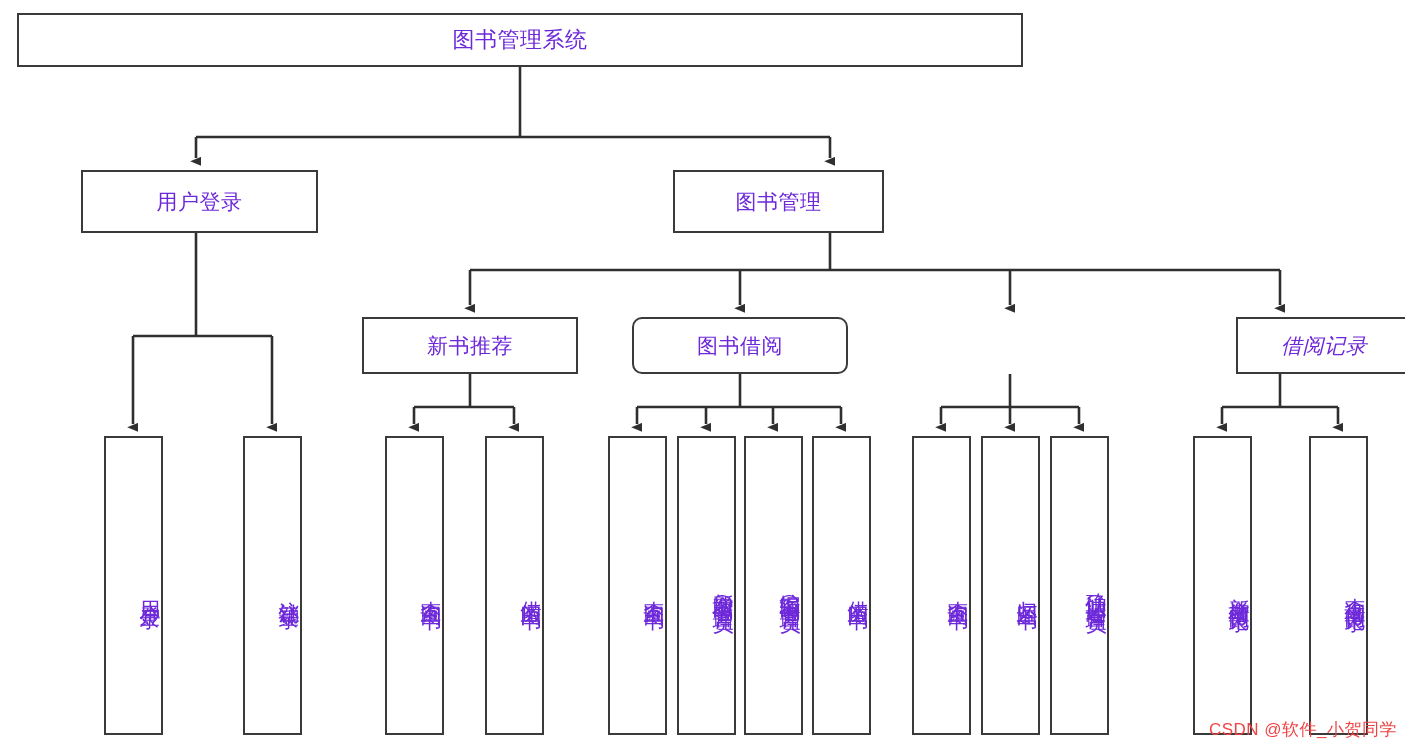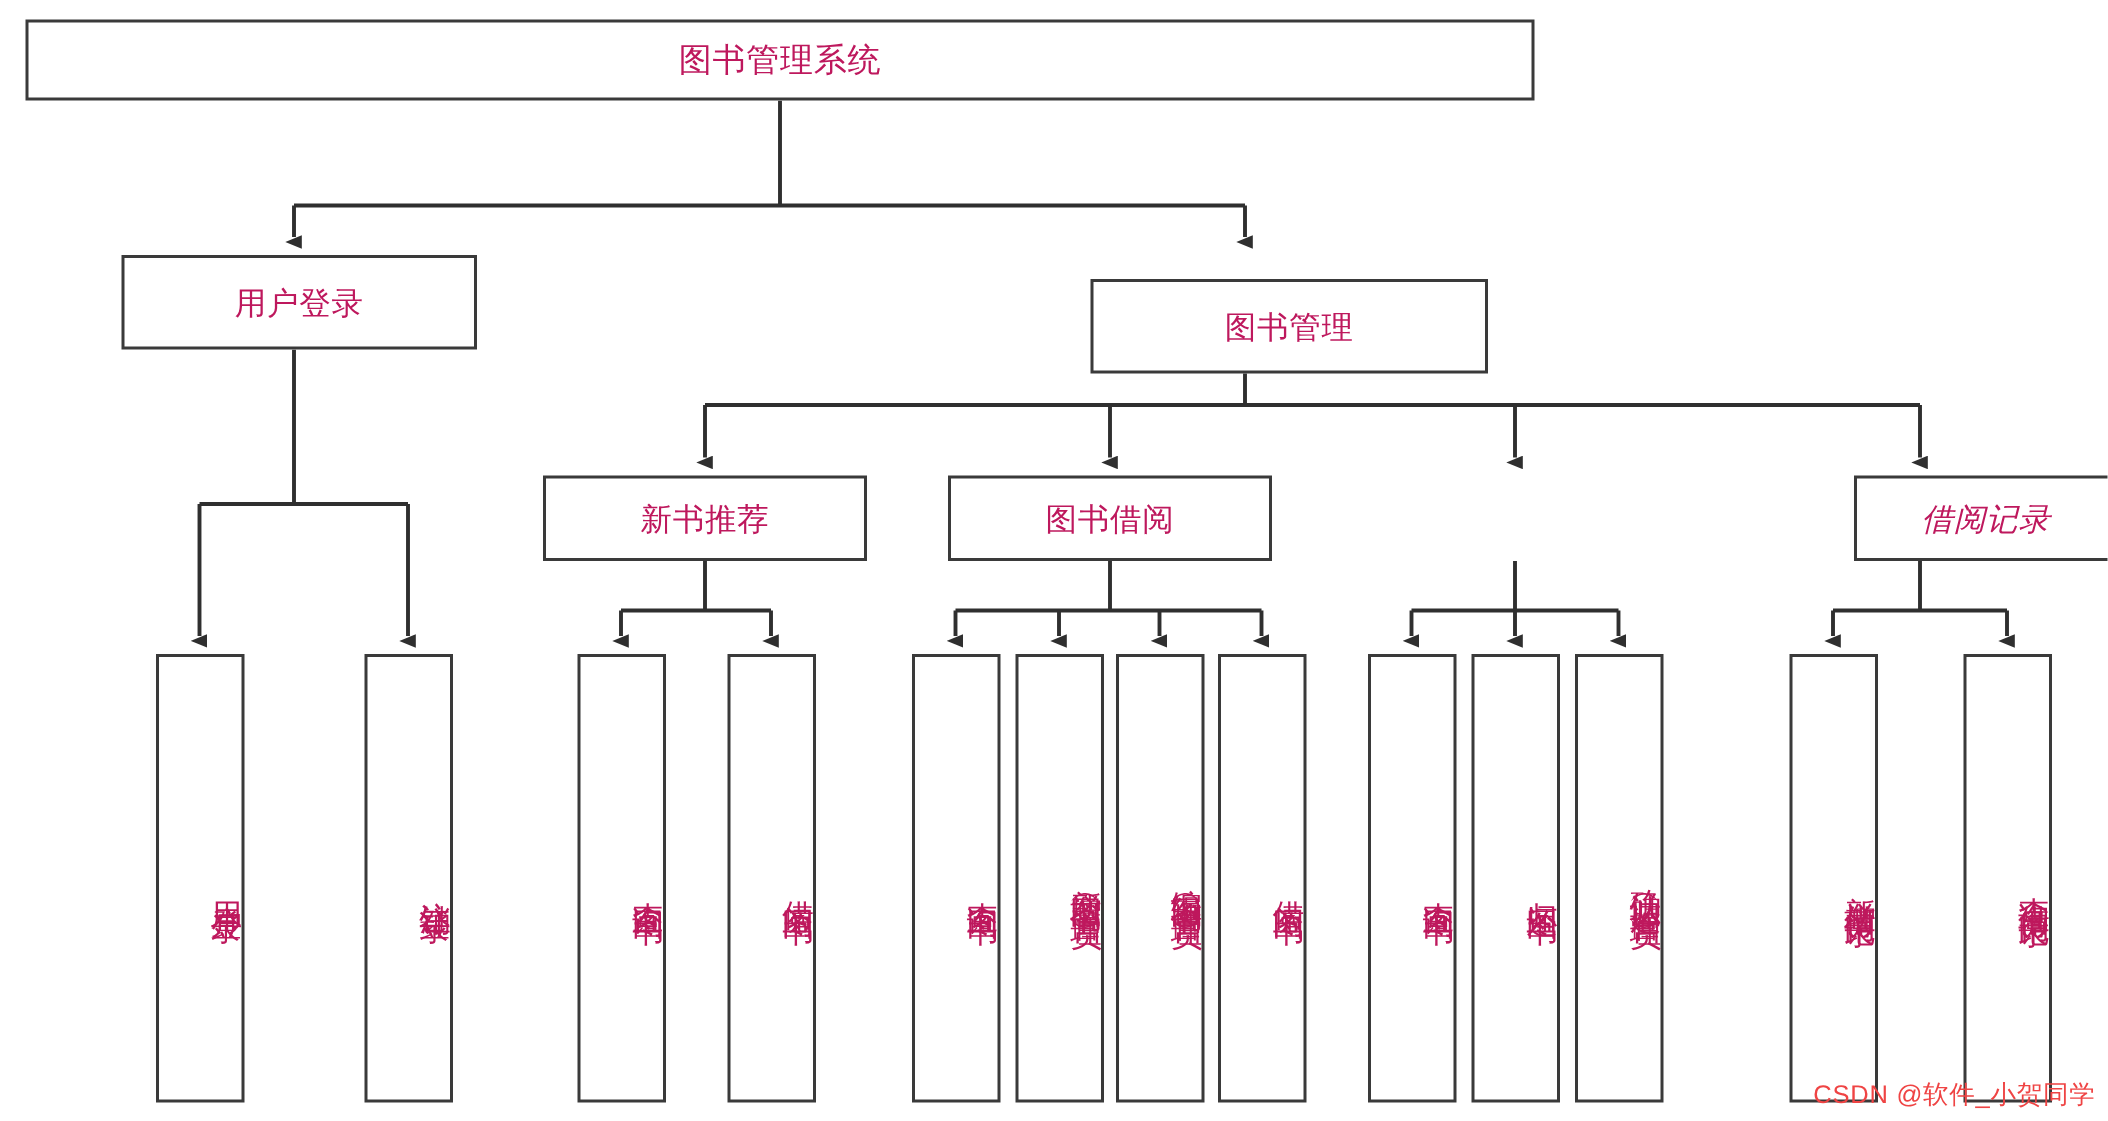--- a/index.html
+++ b/index.html
@@ -28,21 +28,21 @@
     pointer-events: none;
   }
   .node {
     position: absolute;
     box-sizing: border-box;
     border: 2px solid #3a3a3a;
     background: #ffffff;
     display: flex;
     align-items: center;
     justify-content: center;
-    color: #be185d;
+    color: #6d28d9;
     letter-spacing: 0.5px;
   }
   .node.horiz {
     font-size: 21px;
   }
   .node.root {
     font-size: 22px;
   }
   .node.vert {
     writing-mode: vertical-rl;
@@ -126,28 +126,28 @@
     </g>
   </svg>
 
   <div class="node root" style="left:17px; top:13px; width:1006px; height:54px;">
     <span>图书管理系统</span>
   </div>
 
   <div class="node horiz" style="left:81px; top:170px; width:237px; height:63px;">
     <span>用户登录</span>
   </div>
-  <div class="node horiz" style="left:727px; top:170px; width:265px; height:63px;margin-top:16px;">
+  <div class="node horiz" style="left:673px; top:170px; width:211px; height:63px;">
     <span>图书管理</span>
   </div>
 
   <div class="node horiz" style="left:362px; top:317px; width:216px; height:57px;">
     <span>新书推荐</span>
   </div>
-  <div class="node horiz" style="left:632px; top:317px; width:216px; height:57px;">
+  <div class="node horiz" style="left:632px; top:317px; width:216px; height:57px;border-radius:10px;">
     <span>图书借阅</span>
   </div>
   <div class="node horiz" style="left:1236px; top:317px; width:176px; height:57px;font-style:italic;">
     <span>借阅记录</span>
   </div>
 
   <div class="node vert" style="left:104px; top:436px; width:59px; height:299px;">
     <span class="vtext">用户登录</span>
   </div>
   <div class="node vert" style="left:243px; top:436px; width:59px; height:299px;">

